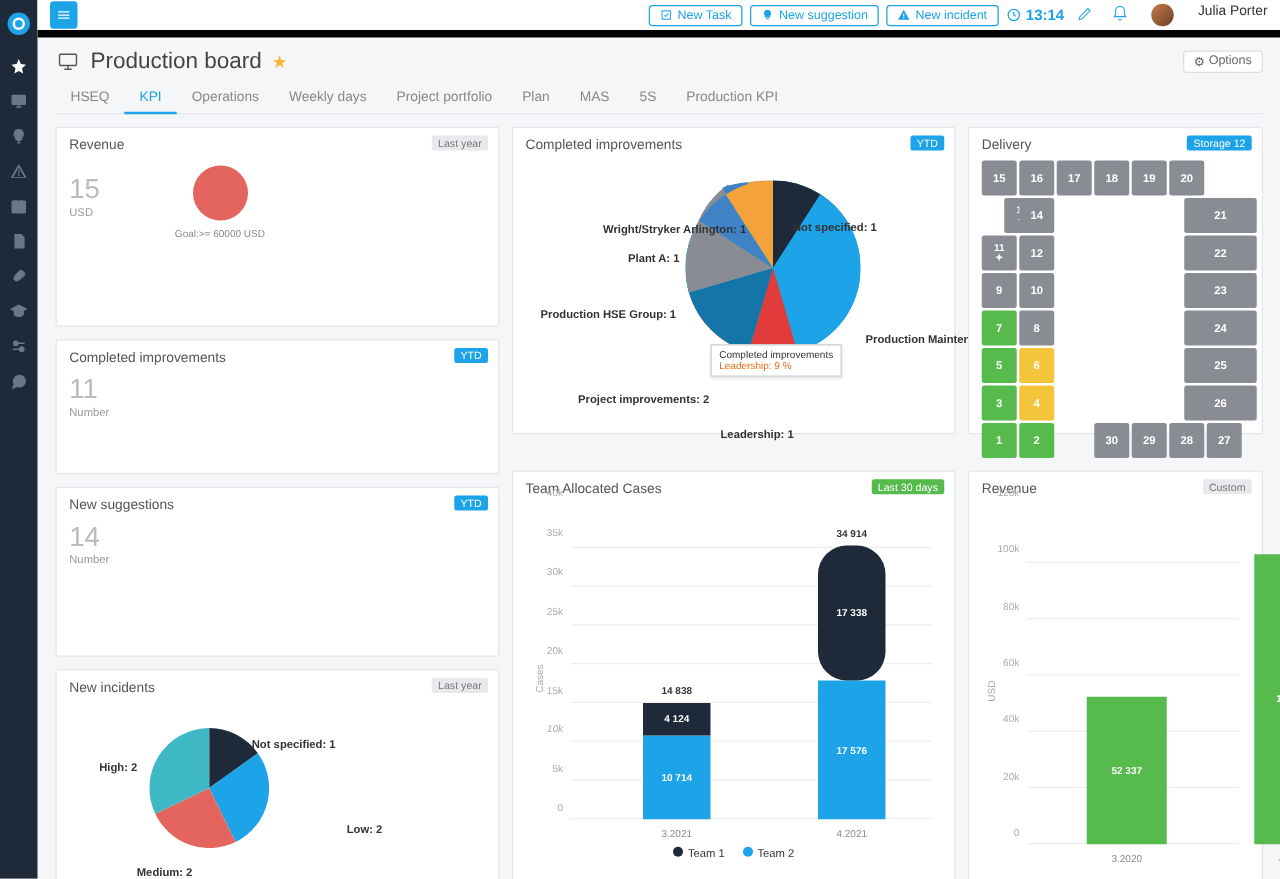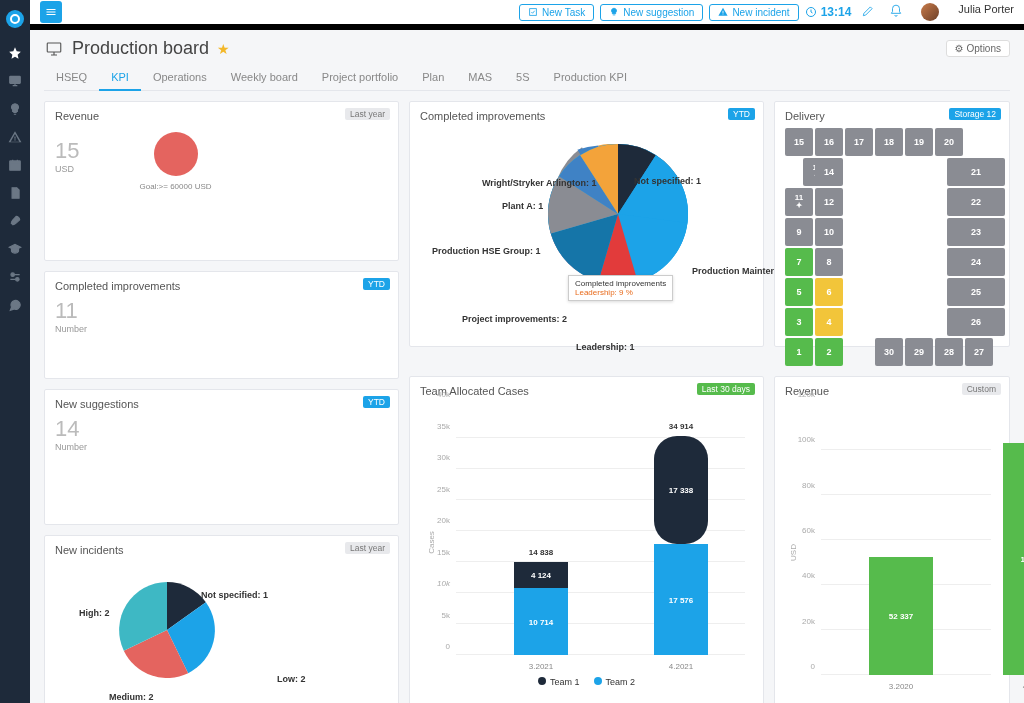--- a/index.html
+++ b/index.html
@@ -191,21 +191,21 @@
         <button class="options-btn">
             <span>⚙</span>
             <span>Options</span>
           </button>
       </div>
 
       <div class="tabs">
         <div class="tab">HSEQ</div>
         <div class="tab active">KPI</div>
         <div class="tab">Operations</div>
-        <div class="tab">Weekly board</div>
+        <div class="tab">Weekly days</div>
         <div class="tab">Project portfolio</div>
         <div class="tab">Plan</div>
         <div class="tab">MAS</div>
         <div class="tab">5S</div>
         <div class="tab">Production KPI</div>
       </div>
 
       <div class="grid">
 
         <div class="card" style="height:246px;">
@@ -325,21 +325,21 @@
             <div class="card-title">New incidents</div>
             <div class="badge badge-grey">Last year</div>
             <div class="minipie">
               <svg viewBox="0 0 200 200" style="position:absolute;left:64px;top:22px;width:96px;height:96px;">
                 <path d="M100,100 L100,0 A100,100 0 0,1 181,42 Z" fill="#1e2a3a"></path>
                 <path d="M100,100 L181,42 A100,100 0 0,1 144,190 Z" fill="#1ca3e8"></path>
                 <path d="M100,100 L144,190 A100,100 0 0,1 10,143 Z" fill="#e4645f"></path>
                 <path d="M100,100 L10,143 A100,100 0 0,1 100,0 Z" fill="#3eb8c4"></path>
               </svg>
               <div class="pielabel" style="left:146px;top:30px;">Not specified: 1</div>
-              <div class="pielabel" style="left:178px;top:114px;padding-left:44px;">Low: 2</div>
+              <div class="pielabel" style="left:178px;top:98px;padding-left:44px;">Low: 2</div>
               <div class="pielabel" style="left:54px;top:132px;">Medium: 2</div>
               <div class="pielabel" style="left:24px;top:48px;">High: 2</div>
             </div>
           </div>
         </div>
 
         <div class="card" style="height:330px;">
           <div class="card-title">Team Allocated Cases</div>
           <div class="badge badge-green">Last 30 days</div>
           <div class="plot" style="height:270px;">

